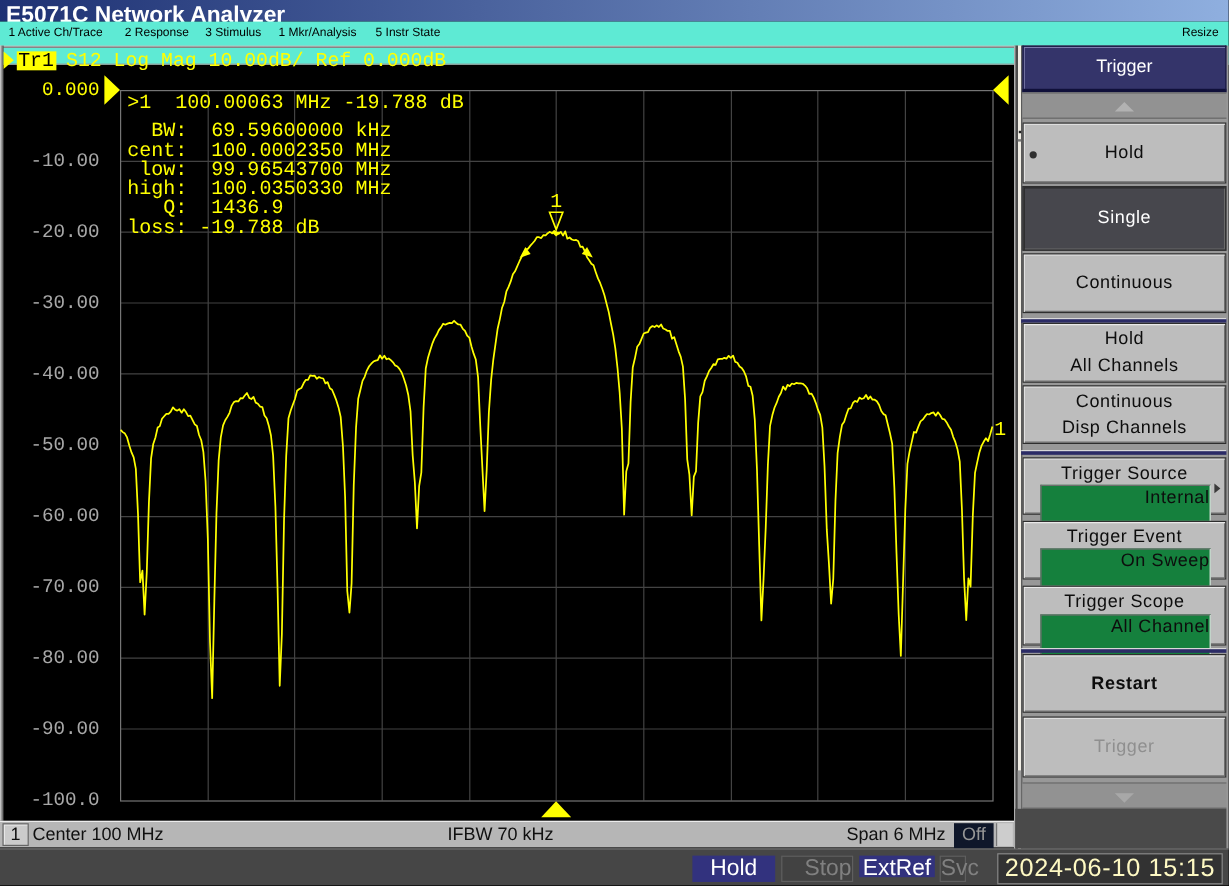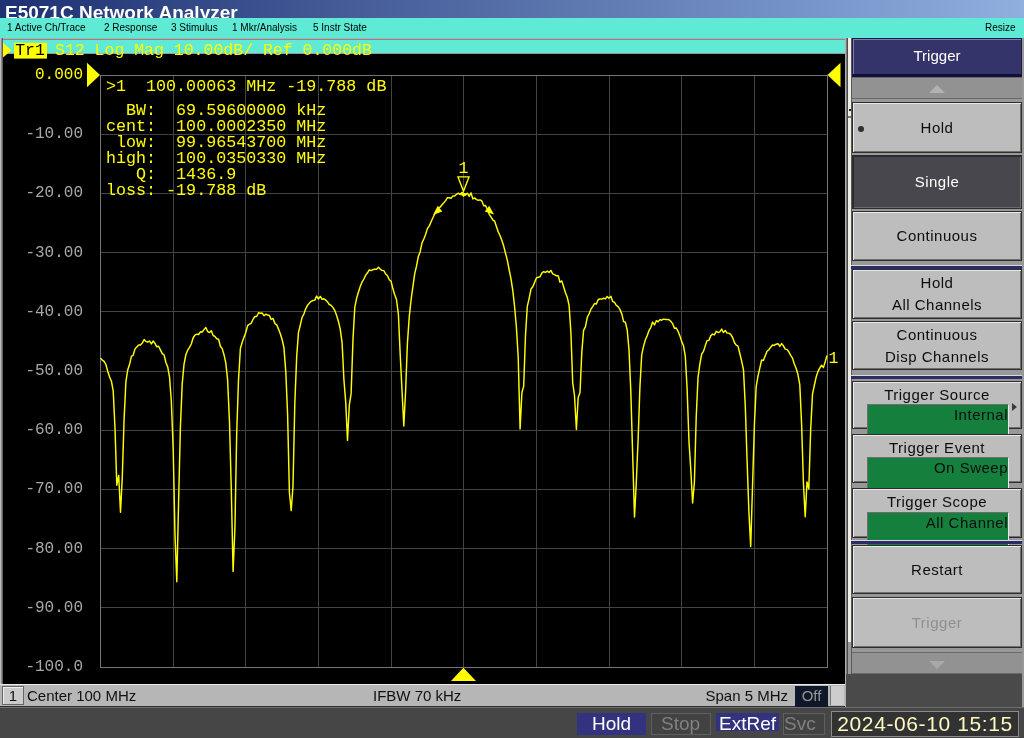--- a/index.html
+++ b/index.html
@@ -84,30 +84,30 @@
       <text x="106" y="158.3" xml:space="preserve" dominant-baseline="central">high:  100.0350330 MHz</text>
       <text x="106" y="174.4" xml:space="preserve" dominant-baseline="central">   Q:  1436.9</text>
       <text x="106" y="190.5" xml:space="preserve" dominant-baseline="central">loss: -19.788 dB</text>
     </g>
 </svg>
 
 <div style="position:absolute;left:0;top:684px;width:845px;height:23px;background:#b6b6b6;border-top:1.5px solid #ececec;border-bottom:1.5px solid #2f2f2f;font-size:15px;color:#101010">
  <div style="position:absolute;left:2px;top:1px;width:22px;height:19px;background:#cbcbcb;border:1px solid #666;box-shadow:inset 1px 1px 0 #eee;text-align:center;line-height:18px">1</div>
  <div style="position:absolute;left:27px;top:2px">Center 100 MHz</div>
  <div style="position:absolute;left:373px;top:2px">IFBW 70 kHz</div>
- <div style="position:absolute;right:57px;top:2px">Span 5 MHz</div>
+ <div style="position:absolute;right:57px;top:2px">Span 6 MHz</div>
  <div style="position:absolute;left:795px;top:0.5px;width:33px;height:30px;background:#0f172a;color:#969696;text-align:center;line-height:19px">Off</div>
  <div style="position:absolute;left:830px;top:0.5px;width:13.5px;height:19px;background:#cdcdcd;border-left:1px solid #777"></div>
 </div>
 
 <div style="position:absolute;left:0;top:707px;width:1024px;height:31px;background:#464646;border-top:1px solid #6e6e6e;font-size:19px">
  <div style="position:absolute;left:577px;top:5px;width:69px;height:22px;background:#32327e;color:#fff;text-align:center;line-height:21px">Hold</div>
- <div style="position:absolute;left:650.5px;top:5px;width:60px;height:22px;background:#424242;border:1px solid #5f5f5f;color:#808080;text-align:center;line-height:19px">Stop</div>
+ <div style="position:absolute;left:650.5px;top:5px;width:60px;height:22px;background:#424242;border:1px solid #5f5f5f;color:#808080;text-align:right;line-height:19px">Stop</div>
  <div style="position:absolute;left:716px;top:5px;width:63px;height:18px;background:#32327e;color:#fff;text-align:center;line-height:21px">ExtRef</div>
- <div style="position:absolute;left:783px;top:5px;width:42px;height:22px;background:#424242;border:1px solid #5f5f5f;color:#808080;text-align:left;line-height:19px">Svc</div>
+ <div style="position:absolute;left:783px;top:5px;width:22px;height:22px;background:#424242;border:1px solid #5f5f5f;color:#808080;text-align:left;line-height:19px">Svc</div>
  <div style="position:absolute;left:831px;top:3px;width:188px;height:26px;background:#323232;border:1px solid #8a8a8a;color:#fef9c3;text-align:center;line-height:24px;font-size:21px;letter-spacing:0.6px">2024-06-10 15:15</div>
 </div>
 
 <div style="position:absolute;left:845px;top:38px;width:179px;height:669px;background:#989898">
  <div style="position:absolute;left:0;top:0;width:7px;height:669px;background:linear-gradient(90deg,#b0b0b0 0 1px,#7a7a7a 1px 2px,#4c4c4c 2px 3px,#f2efe6 3px 6px,#5a5a5a 6px 7px)"></div>
  <div style="position:absolute;left:3px;top:604px;width:3px;height:65px;background:#9a9a9a"></div>
  <div style="position:absolute;left:4px;top:71px;width:2px;height:2px;background:#222"></div>
  <div style="position:absolute;left:3px;top:78px;width:3px;height:2px;background:#777"></div>
  <div class="sbh">Trigger</div>
  <div class="arr" style="top:39px">
@@ -138,21 +138,21 @@
     </div>
  <div class="sb" style="top:396px;height:49px;">
       <div class="lab">Trigger Event</div>
       <div class="val" style="top:22px">On Sweep</div>
     </div>
  <div class="sb" style="top:450px;height:50px;">
       <div class="lab">Trigger Scope</div>
       <div class="val" style="top:22.5px">All Channel</div>
     </div>
  <div style="position:absolute;left:6px;top:502px;width:171px;height:4px;background:#2b2b66;border-top:1px solid #d8d8d8"></div>
- <div class="sb" style="top:507px;height:49px;">
+ <div class="sb" style="top:507px;height:49px;font-weight:bold;">
       <span>Restart</span>
     </div>
  <div class="sb" style="top:559px;height:51px;color:#8f8f8f;">
       <span>Trigger</span>
     </div>
  <div class="arr" style="top:614px">
       <div style="margin:8px auto 0;width:0;height:0;border-left:8px solid transparent;border-right:8px solid transparent;border-top:8px solid #a8a8a8"></div>
     </div>
  <div style="position:absolute;left:1px;top:636px;width:176px;height:33px;background:#4a4a4a"></div>
 </div>

